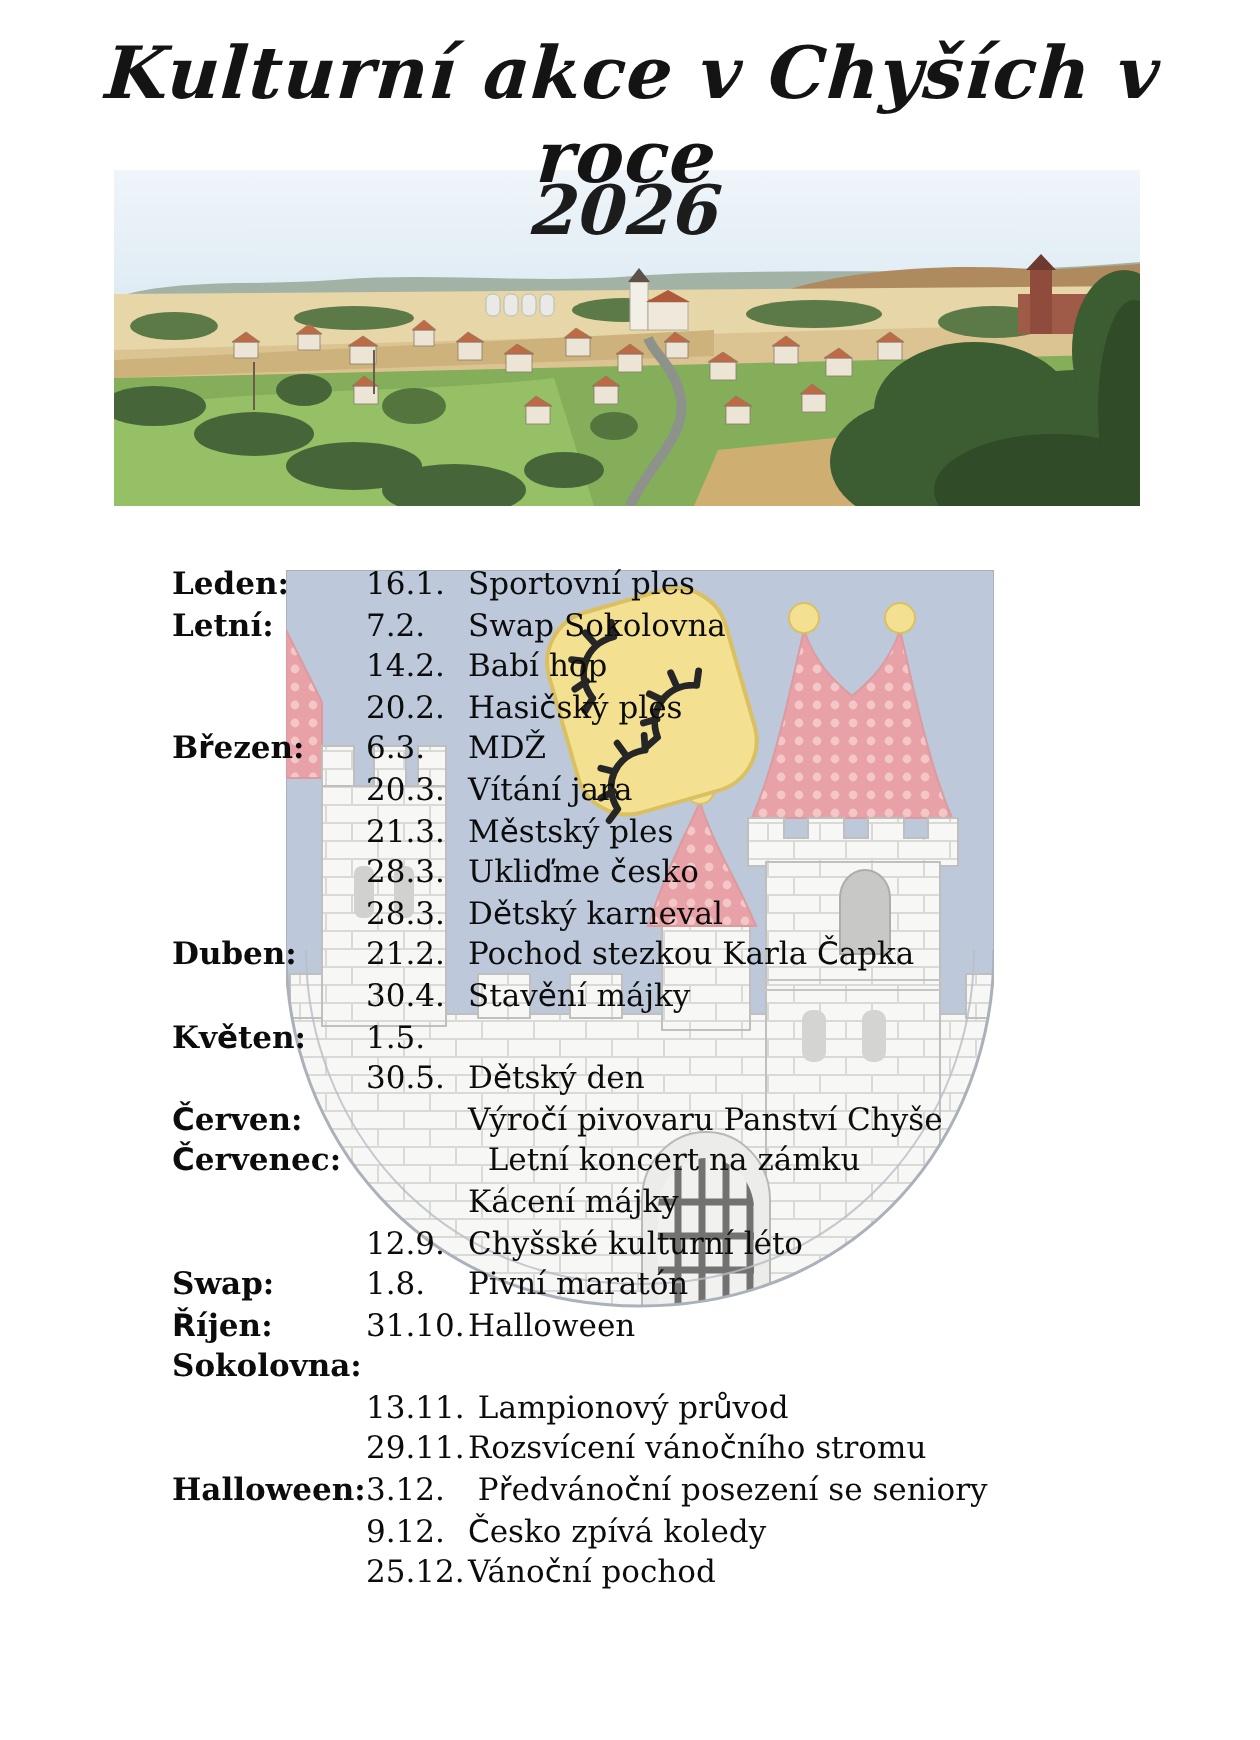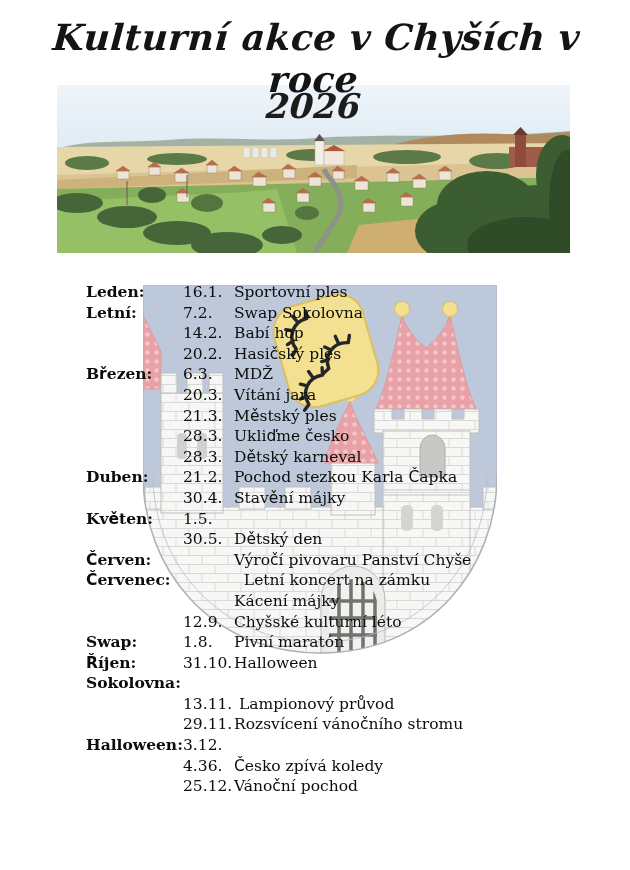--- a/index.html
+++ b/index.html
@@ -349,24 +349,25 @@
         <span class="t"> Lampionový pr<span class="cz">ů</span>vod</span>
       </div>
       <div class="row">
         <span class="m"></span>
         <span class="d">29.11.</span>
         <span class="t">Rozsvícení váno<span class="cz">č</span>ního stromu</span>
       </div>
       <div class="row">
         <span class="m">Halloween:</span>
         <span class="d">3.12.</span>
-      </div>
-      <div class="row">
-        <span class="m"></span>
-        <span class="d">4.36.</span>
+        <span class="t"> P<span class="cz">ř</span>edváno<span class="cz">č</span>ní posezení se seniory</span>
+      </div>
+      <div class="row">
+        <span class="m"></span>
+        <span class="d">9.12.</span>
         <span class="t"><span class="cz">Č</span>esko zpívá koledy</span>
       </div>
       <div class="row">
         <span class="m"></span>
         <span class="d">25.12.</span>
         <span class="t">Váno<span class="cz">č</span>ní pochod</span>
       </div>
     </div>
 
 </div>

